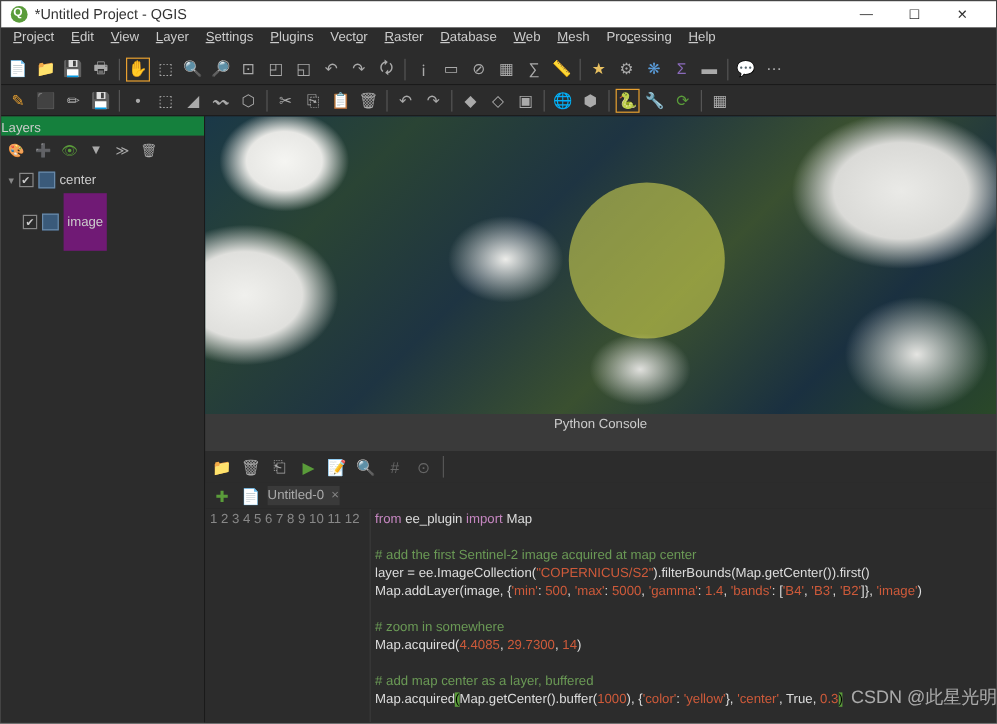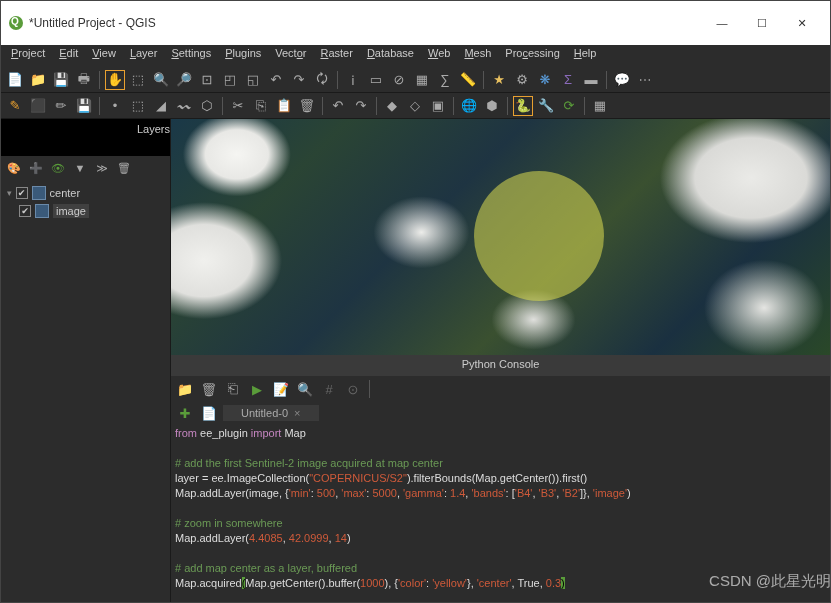--- a/index.html
+++ b/index.html
@@ -1,59 +1,59 @@
 <!DOCTYPE html>
 <html><head>
 <meta charset="utf-8">
 <style>
 *{margin:0;padding:0;box-sizing:border-box;font-family:"Segoe UI",Arial,sans-serif;font-size:11px}
 body{background:#fff;width:831px;height:603px;overflow:hidden}
 .win{width:831px;height:603px;background:#2c2c2c;display:flex;flex-direction:column;border:1px solid #444}
-.titlebar{height:44px;background:#fff;color:#333;display:flex;align-items:center;padding:0 8px;gap:6px}
+.titlebar{height:22px;background:#fff;color:#333;display:flex;align-items:center;padding:0 8px;gap:6px}
 .qicon{width:14px;height:14px;background:#5a9c3a;border-radius:50%;position:relative}
 .qicon::after{content:"Q";position:absolute;color:#fff;font-size:10px;font-weight:bold;left:2px;top:0}
 .titlebar .t{flex:1;font-size:12px}
 .winbtns{display:flex;gap:0}
 .winbtn{width:40px;height:28px;display:flex;align-items:center;justify-content:center;color:#333}
 .menubar{height:22px;background:#2c2c2c;color:#ccc;display:flex;align-items:flex-start;padding:0 4px;gap:2px}
 .menubar span{padding:2px 6px}
 .menubar span u{text-decoration:underline}
 .toolbar{height:26px;background:#2c2c2c;display:flex;align-items:center;padding:2px 4px;gap:3px;border-bottom:1px solid #1a1a1a}
 .tb-icon{width:20px;height:20px;display:flex;align-items:center;justify-content:center;color:#aaa;font-size:13px}
 .tb-sep{width:1px;height:18px;background:#555;margin:0 2px}
 .tb-sel{border:1px solid #e8a030}
 .body{flex:1;display:flex;min-height:0}
 .sidebar{width:170px;background:#2c2c2c;border-right:1px solid #1a1a1a;display:flex;flex-direction:column}
-.panel-hdr{height:37px;background:#000000;color:#ccc;text-align:right;line-height:20px;font-size:11px}
+.panel-hdr{height:16px;background:#15803d;color:#ccc;text-align:left;line-height:20px;font-size:11px}
 .layer-tb{height:24px;display:flex;align-items:center;padding:2px 4px;gap:4px}
 .layer-tb .tb-icon{width:18px;height:18px;font-size:11px}
 .tree{padding:4px 6px;color:#ccc}
 .tree-row{display:flex;align-items:center;gap:4px;padding:2px 0}
 .tri{color:#888;font-size:9px}
 .chk{width:12px;height:12px;border:1px solid #888;display:inline-flex;align-items:center;justify-content:center;font-size:9px;color:#ccc}
 .lyr-ico{width:14px;height:14px;background:#3a5a7a;border:1px solid #6a8aaa;display:inline-block}
-.sel{background:#404040;padding:1px 3px}
+.sel{background:#701a75;padding:18px 3px}
 .main{flex:1;display:flex;flex-direction:column;min-width:0}
 .canvas{flex:1;position:relative;background:#1a2838;overflow:hidden}
 .sat{position:absolute;inset:0;background:
 radial-gradient(ellipse 90px 70px at 10% 15%,#f5f5f2 0%,#e8e8e5 35%,transparent 60%),
 radial-gradient(ellipse 120px 90px at 5% 60%,#f0f0ed 0%,#e0e0dd 40%,transparent 65%),
 radial-gradient(ellipse 80px 60px at 38% 48%,#ededea 0%,transparent 60%),
 radial-gradient(ellipse 140px 100px at 88% 25%,#eaeae7 0%,#dadad7 40%,transparent 65%),
 radial-gradient(ellipse 100px 80px at 90% 80%,#e5e5e2 0%,transparent 60%),
 radial-gradient(ellipse 70px 50px at 55% 85%,#e0e0dd 0%,transparent 60%),
 linear-gradient(135deg,#1a3848 0%,#2a4434 20%,#1e3442 40%,#3a5030 60%,#1a3040 80%,#2a4828 100%),
 #1e3848}
 .circle{position:absolute;left:46%;top:22%;width:130px;height:130px;border-radius:50%;background:rgba(220,220,80,0.55)}
-.py-hdr{height:21px;background:#3a3a3a;color:#ccc;text-align:center;line-height:18px;font-size:11px}
+.py-hdr{height:31px;background:#3a3a3a;color:#ccc;text-align:center;line-height:18px;font-size:11px}
 .py-tb{height:26px;background:#2c2c2c;display:flex;align-items:center;padding:2px 4px;gap:4px}
 .py-tb .tb-icon{width:20px;height:20px}
 .editor{display:flex;flex-direction:column;flex:0 0 200px;background:#2c2c2c}
 .ed-tb{height:22px;display:flex;align-items:center;gap:4px;padding:0 4px;background:#2c2c2c}
-.tab{background:#3a3a3a;color:#aaa;padding:2px 18px;font-size:11px;display:flex;align-items:center;gap:6px}
+.tab{background:#3a3a3a;color:#aaa;padding:2px 0;font-size:11px;display:flex;align-items:center;gap:6px}
 .tab .x{color:#888}
 .code{flex:1;display:flex;font-family:Consolas,monospace;font-size:11px;overflow:hidden;background:#2c2c2c}
 .gutter{background:#2c2c2c;color:#888;text-align:right;padding:2px 8px 2px 4px;line-height:15px;border-right:1px solid #3a3a3a}
 .lines{padding:2px 4px;line-height:15px;white-space:pre;color:#ddd}
 .kw{color:#c586c0}.str{color:#ce5a3a}.num{color:#ce5a3a}.cm{color:#6a9955}.br{background:#5a9c3a;color:#000}
 .watermark{position:absolute;right:0;bottom:12px;color:rgba(255,255,255,0.6);font-size:15px;font-weight:500}
 </style>
 </head>
 <body>
 
@@ -193,28 +193,40 @@
    <div class="editor">
     <div class="ed-tb">
      <span class="tb-icon" style="color:#5a9c3a">✚</span>
      <span class="tb-icon">📄</span>
      <div class="tab">
       <span>Untitled-0</span>
       <span class="x">×</span>
      </div>
     </div>
     <div class="code">
+     <div class="gutter">1
+2
+3
+4
+5
+6
+7
+8
+9
+10
+11
+12</div>
      <div class="lines"><span class="kw">from</span><span> ee_plugin </span><span class="kw">import</span><span> Map</span>
 
 <span class="cm"># add the first Sentinel-2 image acquired at map center</span>
 <span>layer = ee.ImageCollection(</span><span class="str">"COPERNICUS/S2"</span><span>).filterBounds(Map.getCenter()).first()</span>
 <span>Map.addLayer(image, {</span><span class="str">'min'</span><span>: </span><span class="num">500</span><span>, </span><span class="str">'max'</span><span>: </span><span class="num">5000</span><span>, </span><span class="str">'gamma'</span><span>: </span><span class="num">1.4</span><span>, </span><span class="str">'bands'</span><span>: [</span><span class="str">'B4'</span><span>, </span><span class="str">'B3'</span><span>, </span><span class="str">'B2'</span><span>]}, </span><span class="str">'image'</span><span>)</span>
 
 <span class="cm"># zoom in somewhere</span>
-<span>Map.addLayer(</span><span class="num">4.4085</span><span>, </span><span class="num">42.0999</span><span>, </span><span class="num">14</span><span>)</span>
+<span>Map.acquired(</span><span class="num">4.4085</span><span>, </span><span class="num">29.7300</span><span>, </span><span class="num">14</span><span>)</span>
 
 <span class="cm"># add map center as a layer, buffered</span>
 <span>Map.acquired</span><span class="br">(</span><span>Map.getCenter().buffer(</span><span class="num">1000</span><span>), {</span><span class="str">'color'</span><span>: </span><span class="str">'yellow'</span><span>}, </span><span class="str">'center'</span><span>, True, </span><span class="num">0.3</span><span class="br">)</span>
 </div>
     </div>
    </div>
   </div>
  </div>
  <div class="watermark">CSDN @此星光明</div>
 </div>

